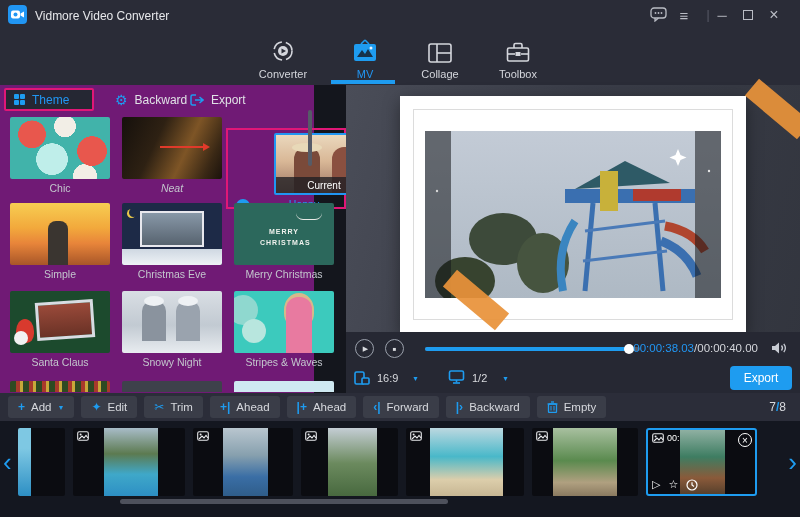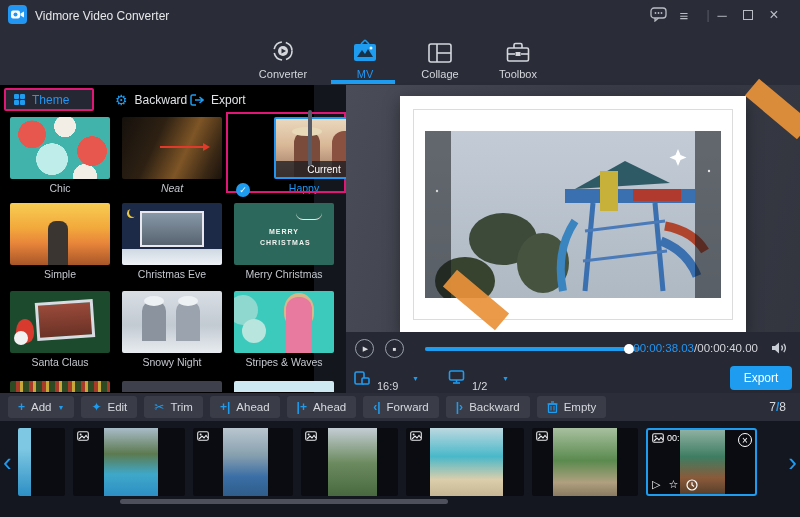--- a/index.html
+++ b/index.html
@@ -22,21 +22,21 @@
   .wb-close { left:764px; font-size:16px; }
 
   
   .navtab { position:absolute; top:36px; width:70px; text-align:center; }
   .navtab .nicon { height:27px; display:flex; align-items:flex-end; justify-content:center; }
   .navtab .nlabel { margin-top:5px; font-size:11px; color:#d4d6dc; }
   .navtab.active .nlabel { color:#2196f3; }
   .nav-underline { position:absolute; left:331px; top:80px; width:64px; height:4px; background:#1e9cf0; }
 
   
-  .left-panel { position:absolute; left:0; top:85px; width:314px; height:308px; background:#000000; }
+  .left-panel { position:absolute; left:0; top:85px; width:314px; height:308px; background:#701a75; }
   .ptab { position:absolute; top:3px; height:23px; display:flex; align-items:center; gap:7px;
           font-size:12px; color:#e0e2e6; padding:0 8px; }
   .ptab-theme { left:4px; width:90px; background:#252733; border:2px solid #e01777; border-radius:2px;
                 color:#2196f3; }
   .ptab-setting { left:107px; }
   .ptab-export { left:182px; }
   .gear { color:#1e9cf0; font-size:14px; line-height:1; }
 
   .tcard { position:absolute; width:100px; }
   .thumb { width:100px; height:62px; border-radius:2px; position:relative; overflow:hidden; }
@@ -110,21 +110,21 @@
              color:#d8dade; display:flex; align-items:center; justify-content:center; }
   .btn-play { left:9px; top:7px; font-size:7px; padding-left:2px; }
   .btn-stop { left:39px; top:7px; font-size:6px; }
   .track { position:absolute; left:79px; top:15px; width:215px; height:3.5px; background:#575c68; border-radius:2px; }
   .track .fill { position:absolute; left:0; top:0; height:100%; width:95%; background:#1e9cf0; border-radius:2px; }
   .track .knob { position:absolute; left:calc(95% - 5px); top:-3px; width:10px; height:10px; border-radius:50%; background:#fff; }
   .timetext { position:absolute; right:42px; top:10px; font-size:11.5px; white-space:nowrap; }
   .timetext .cur { color:#2196f3; }
   .timetext .tot { color:#d4d6db; }
   .vol { position:absolute; right:12px; top:9px; }
-  .ctl2-label { position:absolute; font-size:11px; color:#d8dade;margin-top:8px; }
+  .ctl2-label { position:absolute; font-size:11px; color:#d8dade; }
   .caret { position:absolute; color:#1e9cf0; font-size:7px; }
   .icon-aspect { position:absolute; left:8px; top:39px; }
   .lbl-aspect { left:31px; top:40px; }
   .caret-aspect { left:66px; top:43px; }
   .icon-monitor { position:absolute; left:102px; top:38px; }
   .lbl-page { left:126px; top:40px; }
   .caret-page { left:156px; top:43px; }
   .export-btn { position:absolute; right:8px; top:34px; width:62px; height:24px; background:#1e9cf0; color:#fff;
                 font-size:12px; border:none; border-radius:4px; display:flex; align-items:center; justify-content:center; }
 
@@ -265,21 +265,21 @@
     <div class="tcard" style="left:10px; top:32px;">
       <div class="thumb t-chic"></div>
       <div class="tname">Chic</div>
     </div>
     <div class="tcard" style="left:122px; top:32px;font-style:italic;">
       <div class="thumb t-neat">
           <div class="neat-arrow"></div>
         </div>
       <div class="tname">Neat</div>
     </div>
-    <div class="tcard sel" style="left:234px; top:32px;padding-left:40px;">
+    <div class="tcard sel" style="left:234px; top:48px;padding-left:40px;">
       <div class="hl-happy"></div>
       <div class="thumb t-happy">
         <div class="happy-hair"></div>
           <div class="happy-f1"></div>
           <div class="happy-f2"></div>
           <div class="happy-hat"></div>
         <div class="current-band">Current</div>
       </div>
       <div class="check-badge">✓</div>
       <div class="tname">Happy</div>

